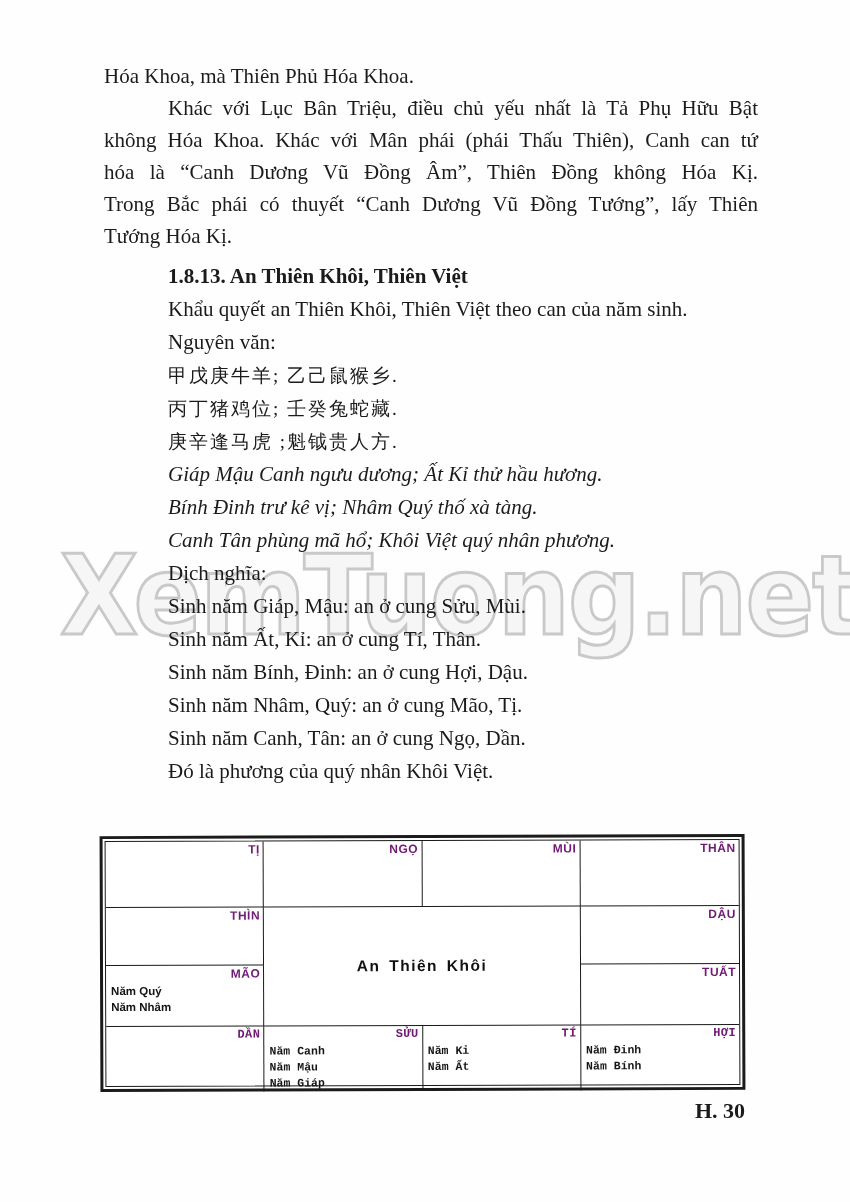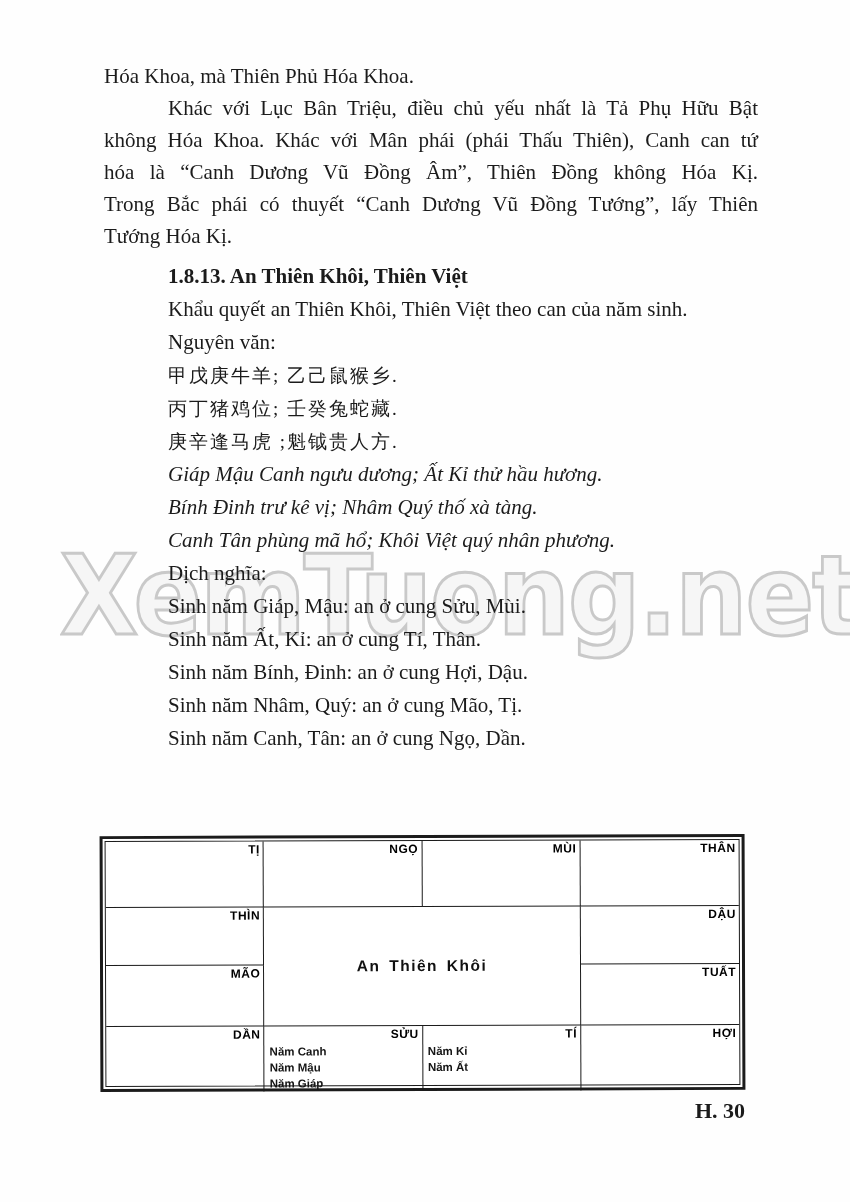--- a/index.html
+++ b/index.html
@@ -45,24 +45,24 @@
   }
   .grid {
     width:100%; height:100%; border:1.5px solid #1b1b1b;
     display:grid;
     grid-template-columns:1fr 1fr 1fr 1fr;
     grid-template-rows:66px 58px 61px 1fr;
     font-family:"Liberation Sans", sans-serif;
   }
   .cell { position:relative; border-right:1.5px solid #1b1b1b; border-bottom:1.5px solid #1b1b1b; }
   .cell.noR { border-right:none; }
-  .cell.noB { border-bottom:none; }
+  .cell.noB { border-bottom:none;font-family:Liberation Mono, monospace; }
   .lbl {
     position:absolute; top:1px; right:3px;
-    font-size:12px; font-weight:bold; letter-spacing:0.5px; color:#000000;
+    font-size:12px; font-weight:bold; letter-spacing:0.5px; color:#701a75;
   }
   .years { padding:17px 2px 0 5px; }
   .yline { font-size:11.5px; font-weight:600; line-height:16px; color:#151515; white-space:nowrap; }
   .centercell {
     grid-column:2 / 4; grid-row:2 / 4;
     display:flex; align-items:center; justify-content:center;
     border-right:1.5px solid #1b1b1b; border-bottom:1.5px solid #1b1b1b;
   }
   .charttitle {
     font-family:"Liberation Sans", sans-serif; font-weight:bold;
@@ -105,20 +105,21 @@
       <div class="sline cjk">庚辛逢马虎 ;魁钺贵人方.</div>
       <div class="sline ital">Giáp Mậu Canh ngưu dương; Ất Kỉ thử hầu hương.</div>
       <div class="sline ital">Bính Đinh trư kê vị; Nhâm Quý thố xà tàng.</div>
       <div class="sline ital">Canh Tân phùng mã hổ; Khôi Việt quý nhân phương.</div>
       <div class="sline">Dịch nghĩa:</div>
       <div class="sline">Sinh năm Giáp, Mậu: an ở cung Sửu, Mùi.</div>
       <div class="sline">Sinh năm Ất, Kỉ: an ở cung Tí, Thân.</div>
       <div class="sline">Sinh năm Bính, Đinh: an ở cung Hợi, Dậu.</div>
       <div class="sline">Sinh năm Nhâm, Quý: an ở cung Mão, Tị.</div>
       <div class="sline">Sinh năm Canh, Tân: an ở cung Ngọ, Dần.</div>
+      <div class="sline">Đó là phương của quý nhân Khôi Việt.</div>
     </div>
 
     <div class="chart">
       <div class="grid">
 
         <div class="cell" style="grid-column:1;grid-row:1;">
           <span class="lbl">TỊ</span>
         </div>
         <div class="cell" style="grid-column:2;grid-row:1;">
           <span class="lbl">NGỌ</span>
@@ -135,20 +136,24 @@
         </div>
         <div class="centercell">
           <span class="charttitle">An Thiên Khôi</span>
         </div>
         <div class="cell noR" style="grid-column:4;grid-row:2;">
           <span class="lbl">DẬU</span>
         </div>
 
         <div class="cell" style="grid-column:1;grid-row:3;">
           <span class="lbl">MÃO</span>
+          <div class="years">
+            <div class="yline">Năm Quý</div>
+            <div class="yline">Năm Nhâm</div>
+          </div>
         </div>
         <div class="cell noR" style="grid-column:4;grid-row:3;">
           <span class="lbl">TUẤT</span>
         </div>
 
         <div class="cell noB" style="grid-column:1;grid-row:4;">
           <span class="lbl">DẦN</span>
         </div>
         <div class="cell noB" style="grid-column:2;grid-row:4;">
           <span class="lbl">SỬU</span>
@@ -160,20 +165,24 @@
         </div>
         <div class="cell noB" style="grid-column:3;grid-row:4;">
           <span class="lbl">TÍ</span>
           <div class="years">
             <div class="yline">Năm Kỉ</div>
             <div class="yline">Năm Ất</div>
           </div>
         </div>
         <div class="cell noR noB" style="grid-column:4;grid-row:4;">
           <span class="lbl">HỢI</span>
+          <div class="years">
+            <div class="yline">Năm Đinh</div>
+            <div class="yline">Năm Bính</div>
+          </div>
         </div>
 
       </div>
     </div>
 
     <div class="caption">H. 30</div>
 
   </div>
 </div>
 

